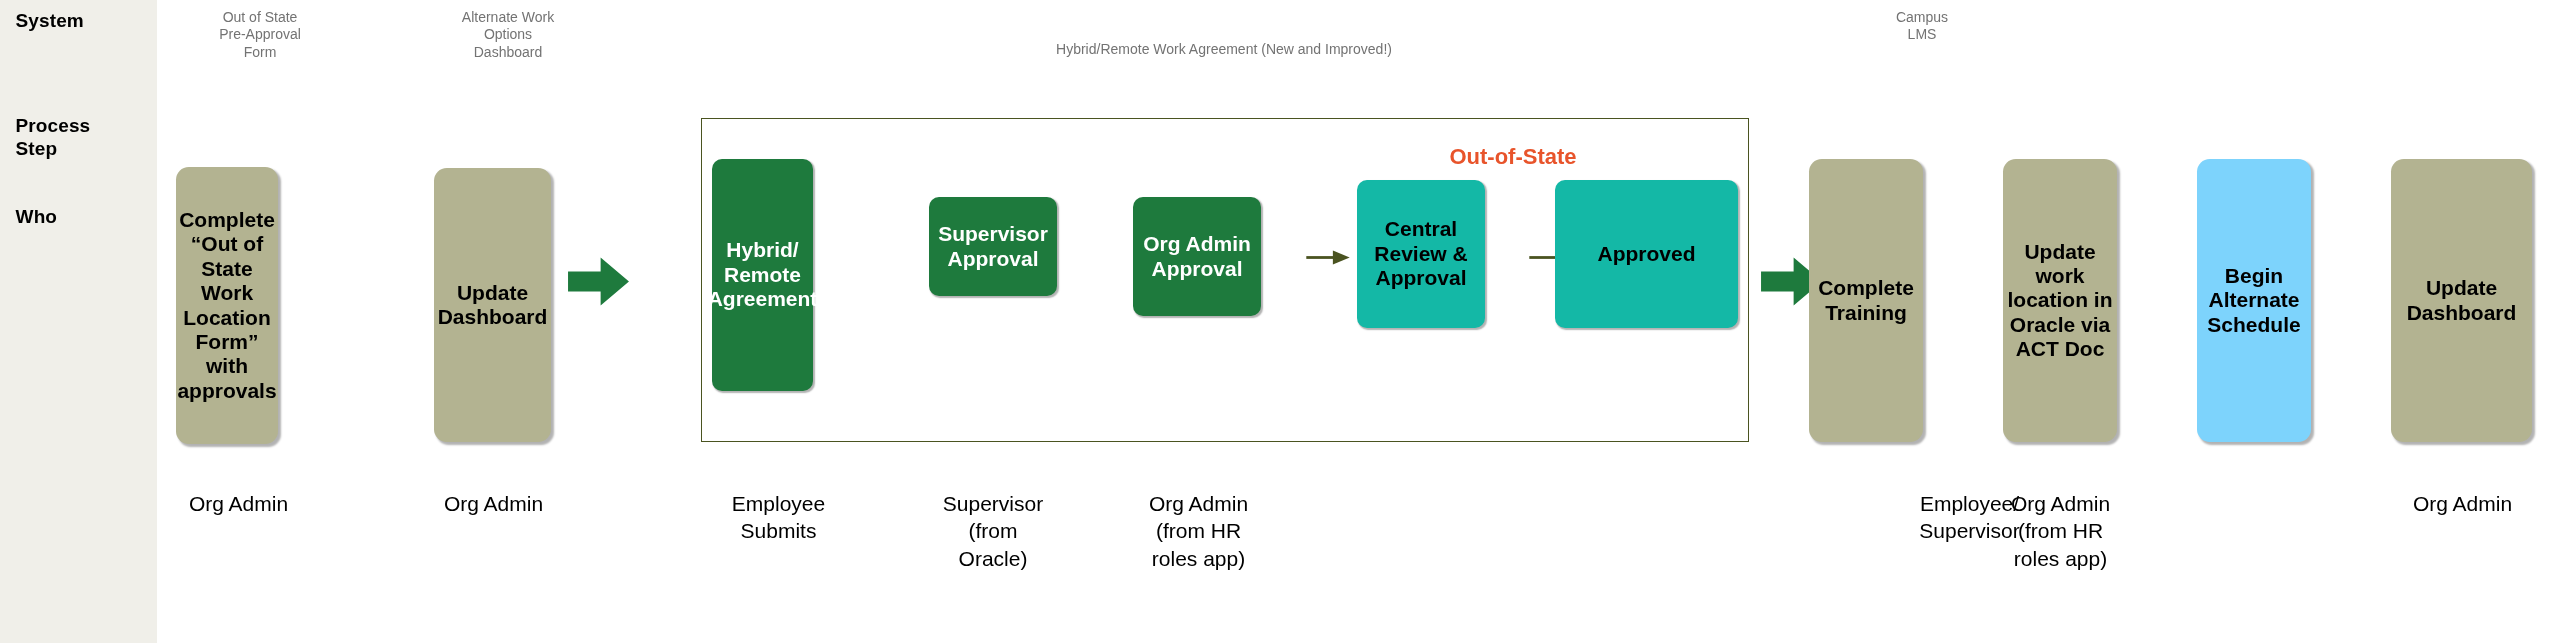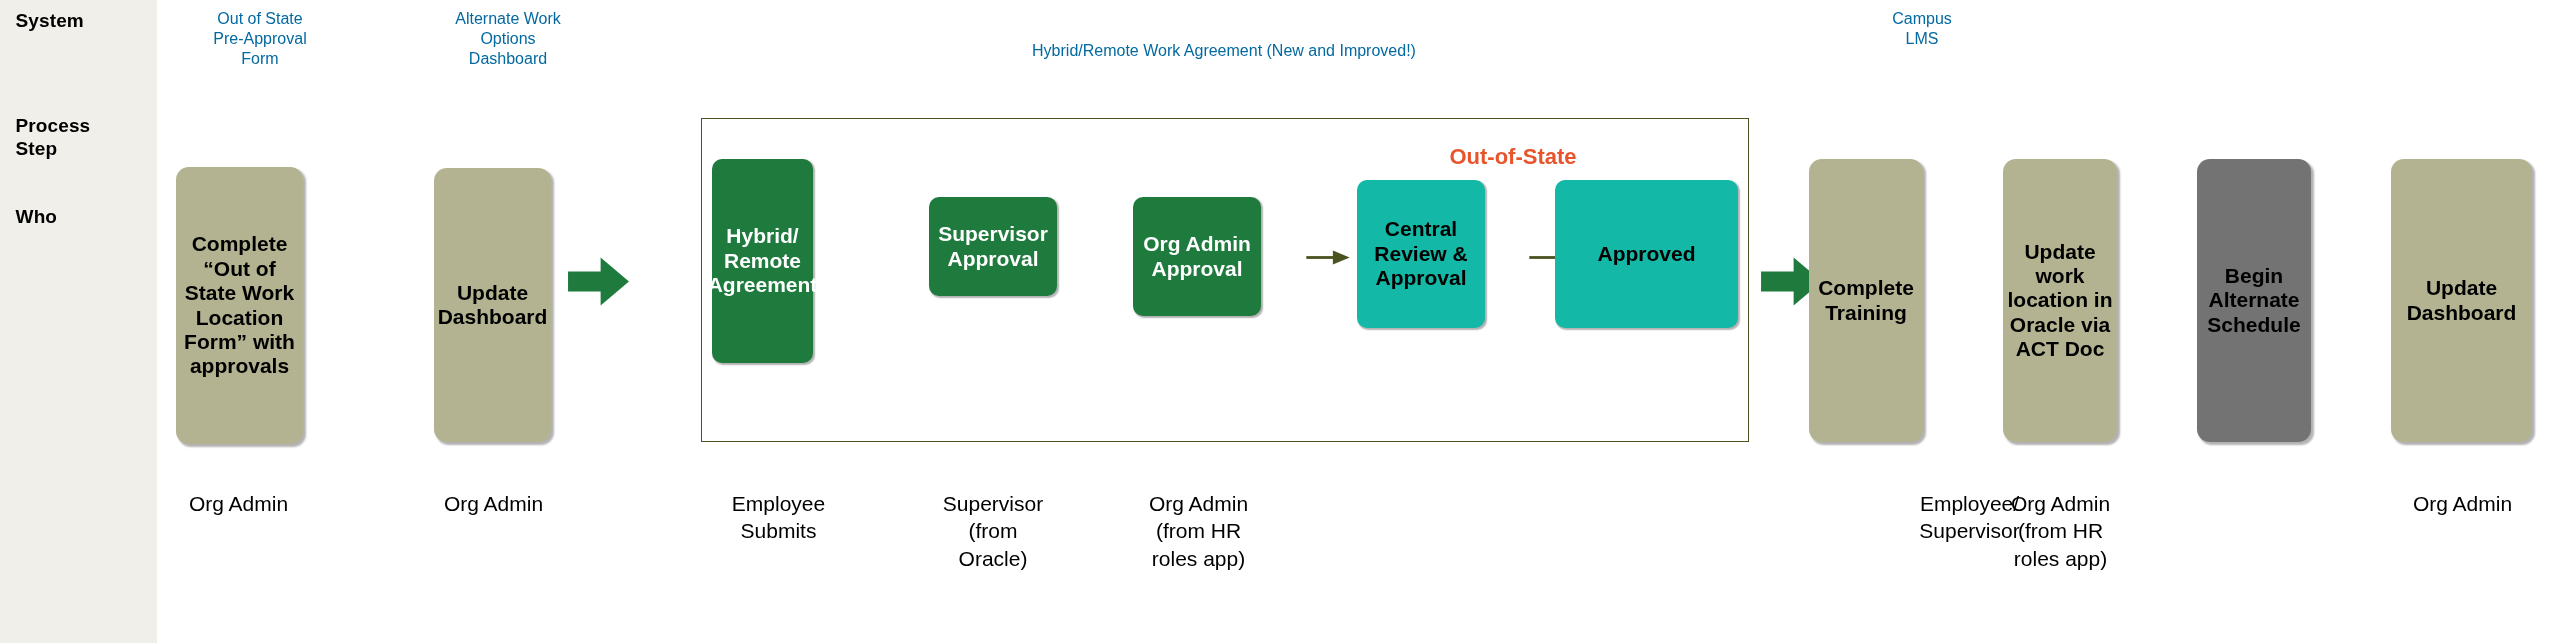--- a/index.html
+++ b/index.html
@@ -23,22 +23,22 @@
     font-size:19px;line-height:1.22;
     letter-spacing:0.1px;
   }
   .side-system{top:8.5px;}
   .side-process{top:114px;}
   .side-who{top:205px;}
 
   
   .sys-cap{
     position:absolute;
-    color:#0369a1;
-    font-size:16px;line-height:1.26;
+    color:#737373;
+    font-size:14px;line-height:1.26;
     text-align:center;
     font-weight:normal;
   }
 
   
   .frame{
     position:absolute;
     border:1.4px solid #4A5320;
     background:transparent;
     box-sizing:border-box;
@@ -67,21 +67,21 @@
     border-radius:10px;
     box-shadow:1.4px 1.4px 1.4px rgba(0,0,0,0.30);
   }
   .pbox.yellow{
     background:#14b8a6;
     color:#000000;
     border-radius:10px;
     box-shadow:1.4px 1.4px 1.4px rgba(0,0,0,0.30);
   }
   .pbox.yellow-tall{
-    background:#737373;
+    background:#7dd3fc;
     color:#000000;
     border-radius:12.8px;
     box-shadow:2.1px 2.1px 2.1px rgba(0,0,0,0.30);
   }
 
   
   .oos{
     position:absolute;
     color:#E8542B;
     font-weight:bold;
@@ -137,31 +137,31 @@
     <div>Campus</div>
     <div>LMS</div>
   </div>
 
   <div class="sys-cap" style="left:700px;top:41px;width:1048px;">Hybrid/Remote Work Agreement (New and Improved!)</div>
 
   <div class="frame" style="left:701px;top:118px;width:1048px;height:324px;"></div>
 
   <div class="oos" style="left:1371px;top:144px;width:284px;">Out-of-State</div>
 
-  <div class="pbox tan" style="left:176px;top:167px;width:127px;height:277px;">Complete “Out of State Work Location Form” with approvals</div>
+  <div class="pbox tan" style="left:176px;top:167px;width:102px;height:277px;">Complete “Out of State Work Location Form” with approvals</div>
 
   <div class="pbox tan" style="left:434px;top:168px;width:117px;height:274px;">Update Dashboard</div>
 
   <div class="blockarrow" style="left:568px;top:256px;width:61px;height:51px;">
     <svg width="61" height="51" viewBox="0 0 86 72">
       <polygon points="0,22 46,22 46,2 86,36 46,70 46,50 0,50" fill="#1E7A3D"></polygon>
     </svg>
   </div>
 
-  <div class="pbox green" style="left:712px;top:159px;width:101px;height:204px;">Hybrid/ Remote Agreement</div>
+  <div class="pbox green" style="left:712px;top:159px;width:101px;height:232px;">Hybrid/ Remote Agreement</div>
 
   <div class="pbox green" style="left:929px;top:197px;width:128px;height:99px;">Supervisor Approval</div>
 
   <div class="pbox green" style="left:1133px;top:197px;width:128px;height:119px;">Org Admin Approval</div>
 
   <div class="thinarrow" style="left:1306px;top:247px;width:44px;height:21px;">
     <svg width="44" height="21" viewBox="0 0 62 30">
       <line x1="0" y1="15" x2="40" y2="15" stroke="#4A5320" stroke-width="4"></line>
       <polygon points="38,5 62,15 38,25" fill="#4A5320"></polygon>
     </svg>

